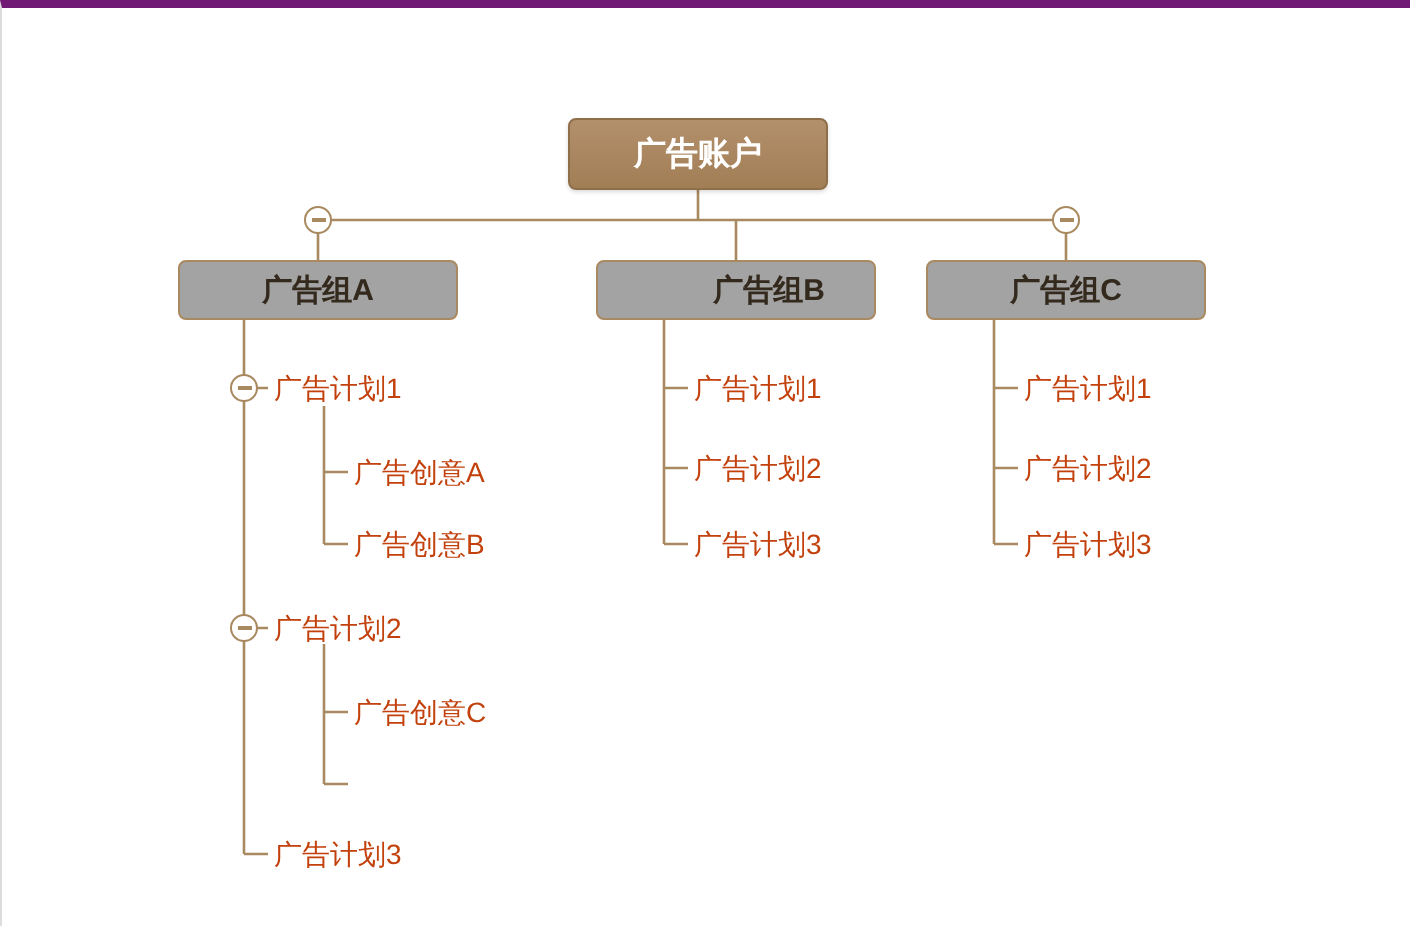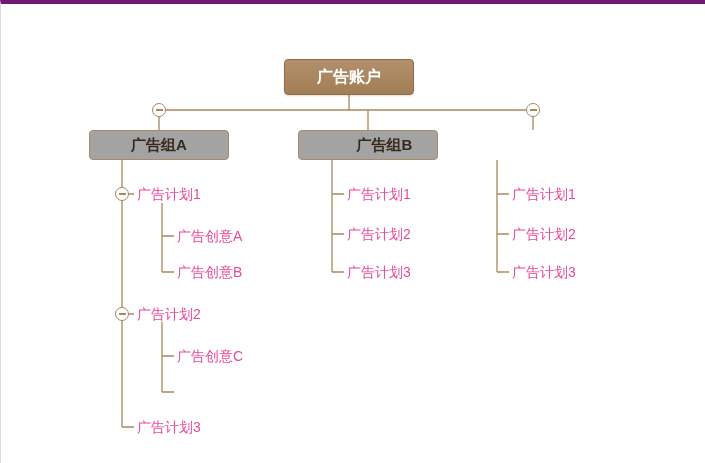--- a/index.html
+++ b/index.html
@@ -51,21 +51,21 @@
   }
   .node-group.g-a { left: 88px;  top: 126px; }
   .node-group.g-b { left: 297px; top: 126px; padding-left: 33px; }
   .node-group.g-c { left: 462px; top: 126px; }
   .leaf {
     position: absolute;
     height: 20px;
     line-height: 20px;
     font-size: 14px;
     font-weight: 500;
-    color: #ec4899;
+    color: #c2410c;
     white-space: nowrap;
   }
   .toggle {
     position: absolute;
     width: 14px; height: 14px;
     box-sizing: border-box;
     background: #ffffff;
     border: 1px solid #a9895f;
     border-radius: 50%;
     display: flex; align-items: center; justify-content: center;
@@ -110,20 +110,21 @@
          M496,156 V268
          M496,190 H508
          M496,230 H508
          M496,268 H508"></path>
   </svg>
 
   <div class="node-root">广告账户</div>
 
   <div class="node-group g-a">广告组A</div>
   <div class="node-group g-b">广告组B</div>
+  <div class="node-group g-c">广告组C</div>
 
   <div class="leaf" style="left:136px; top:180px;">广告计划1</div>
   <div class="leaf" style="left:176px; top:222px;">广告创意A</div>
   <div class="leaf" style="left:176px; top:258px;">广告创意B</div>
 
   <div class="leaf" style="left:136px; top:300px;">广告计划2</div>
   <div class="leaf" style="left:176px; top:342px;">广告创意C</div>
 
   <div class="leaf" style="left:136px; top:413px;">广告计划3</div>
 

